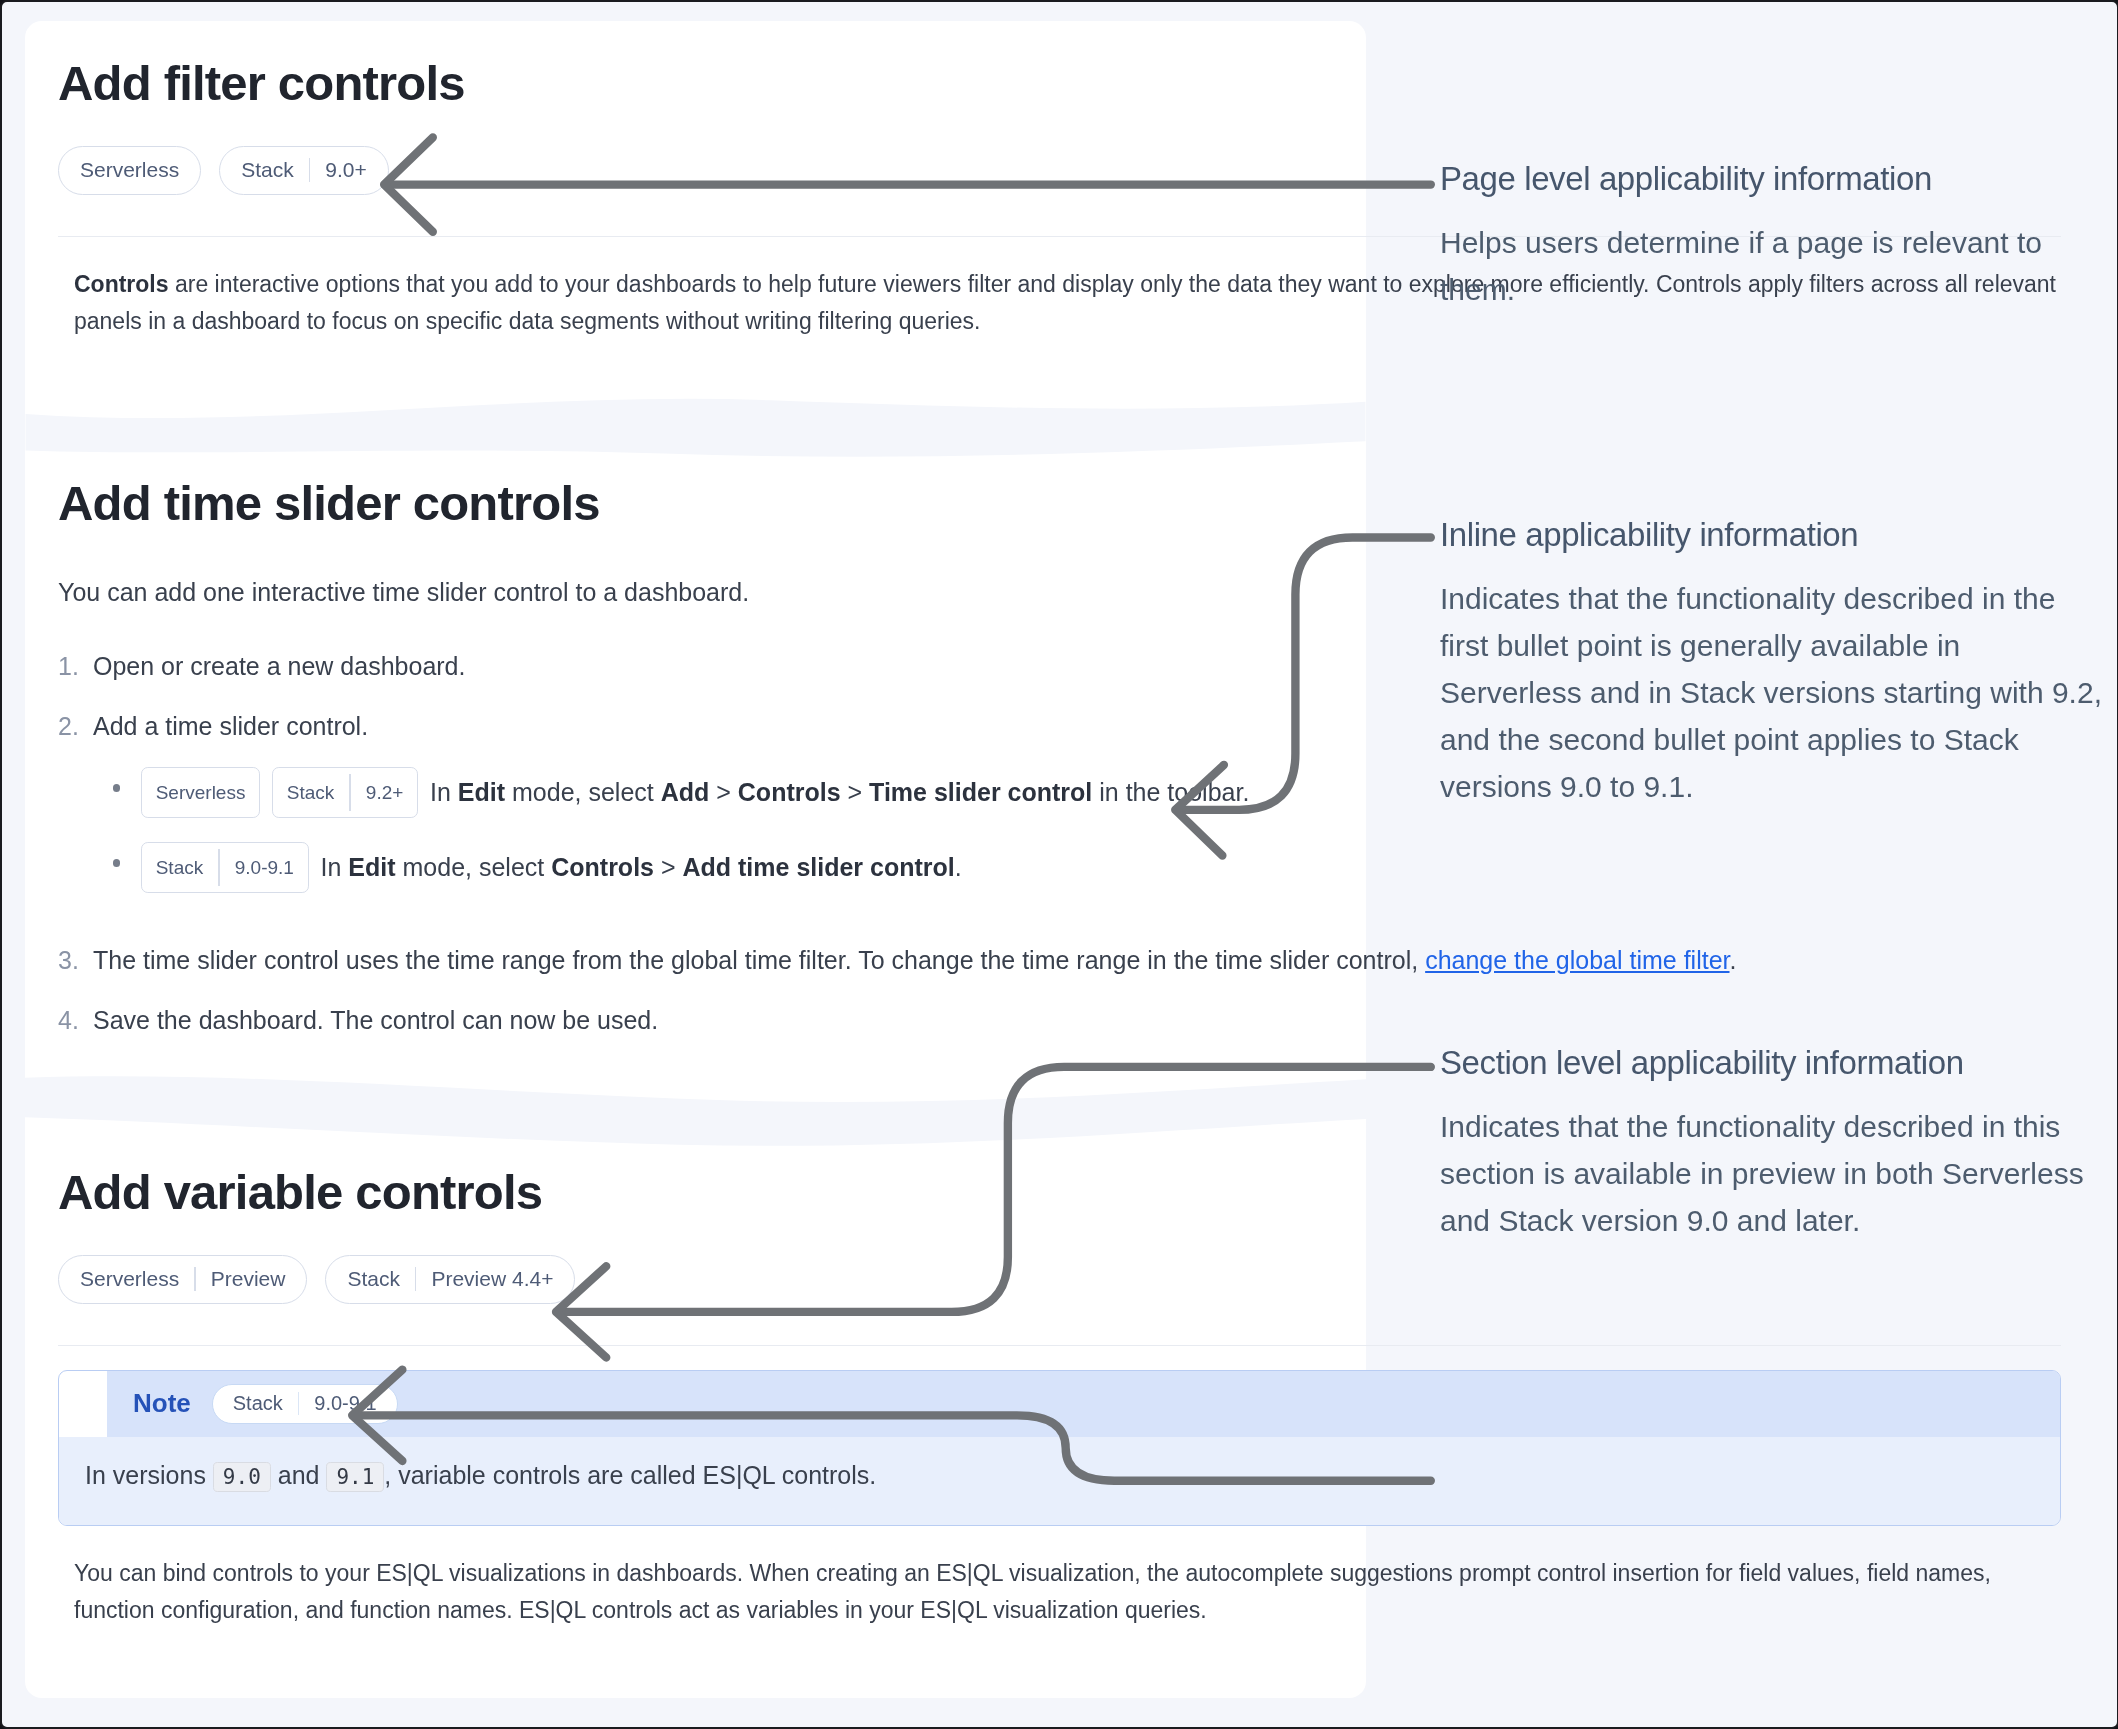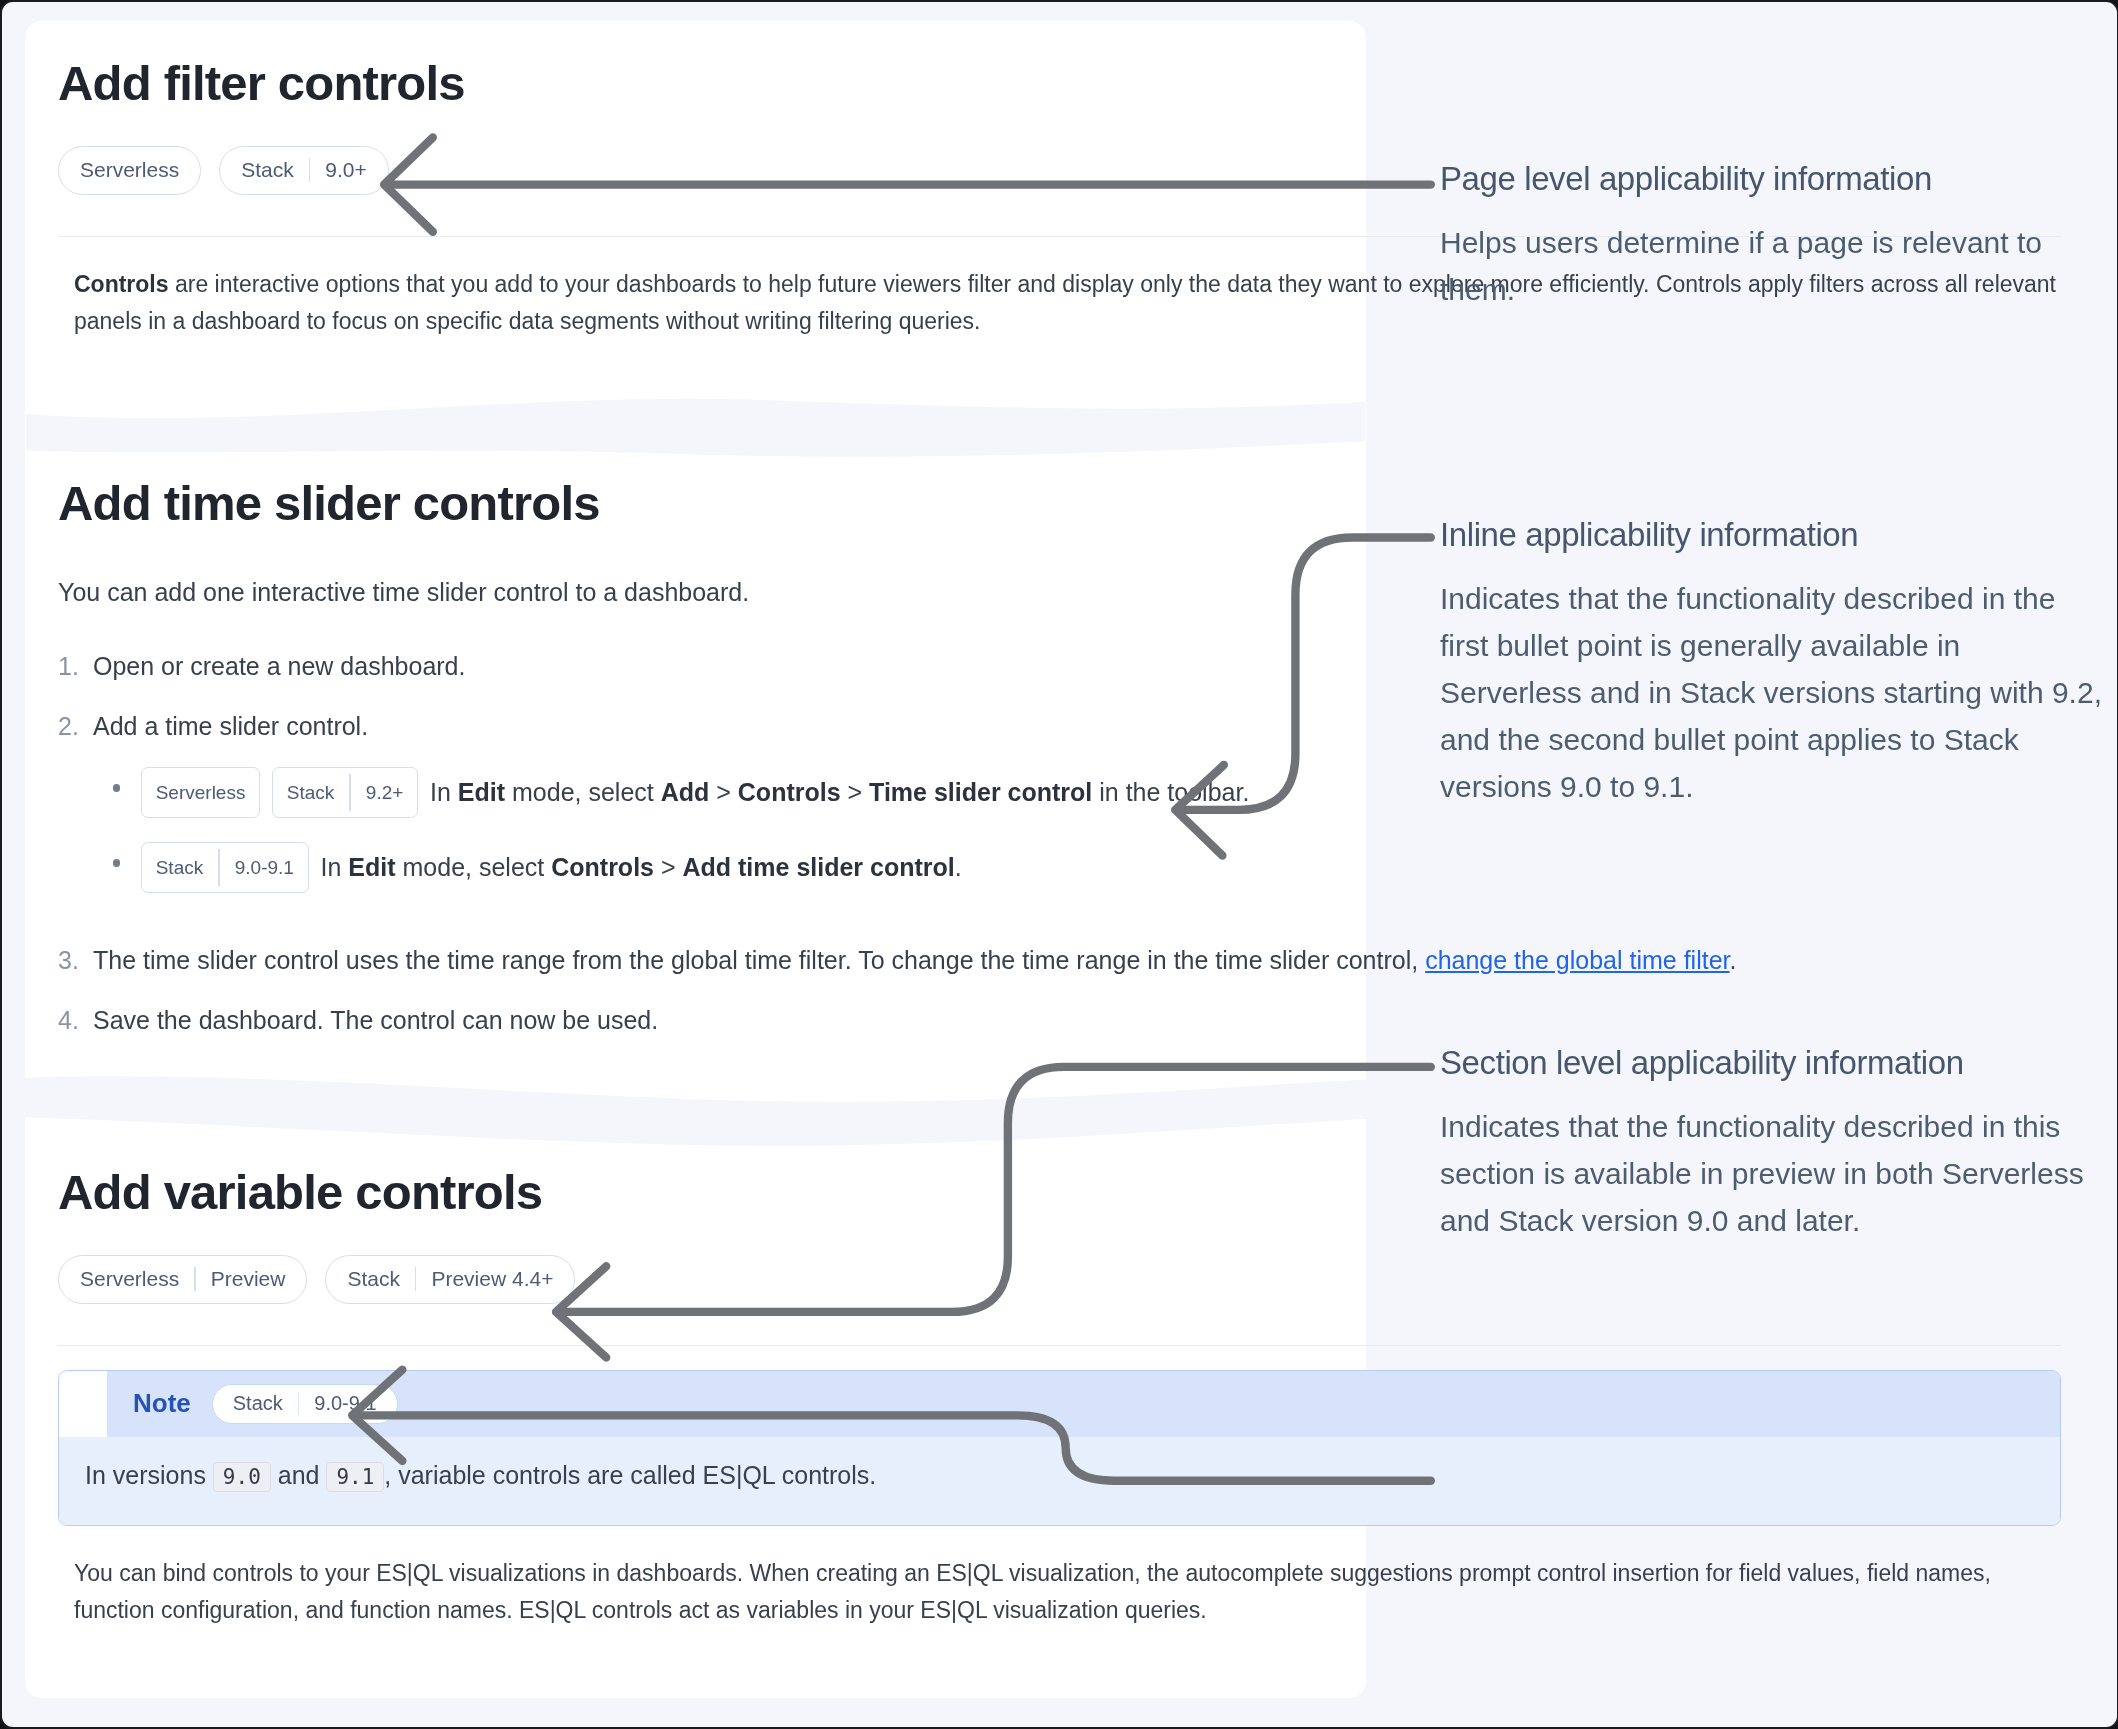--- a/index.html
+++ b/index.html
@@ -1,17 +1,17 @@
 <!DOCTYPE html>
 <html style="font-size:12px"><head>
 <meta charset="utf-8">
 <style>
   html,body{margin:0;padding:0;background:#121318;}
   body{width:2119px;height:1729px;position:relative;font-family:"Liberation Sans",sans-serif;}
-  .screen{position:absolute;inset:0;background:#f4f6fb;border:2.3px solid #1a1b1f;border-radius:13px;
+  .screen{position:absolute;inset:0;background:#f4f6fb;border:2.3px solid #1a1b1f;border-radius:7px;
           box-sizing:border-box;overflow:hidden;}
   
   .doc-col{position:absolute;left:23px;top:19px;width:1341px;height:1677px;background:#ffffff;
            border-radius:16.7px;}
   .wave{position:absolute;left:0;pointer-events:none;}
   .wave1{top:361px;}
   .wave2{top:1046px;}
   
   .card{position:absolute;left:0;box-sizing:border-box;padding:0 56px;width:100%;}
   .card-filter{top:53px;}

